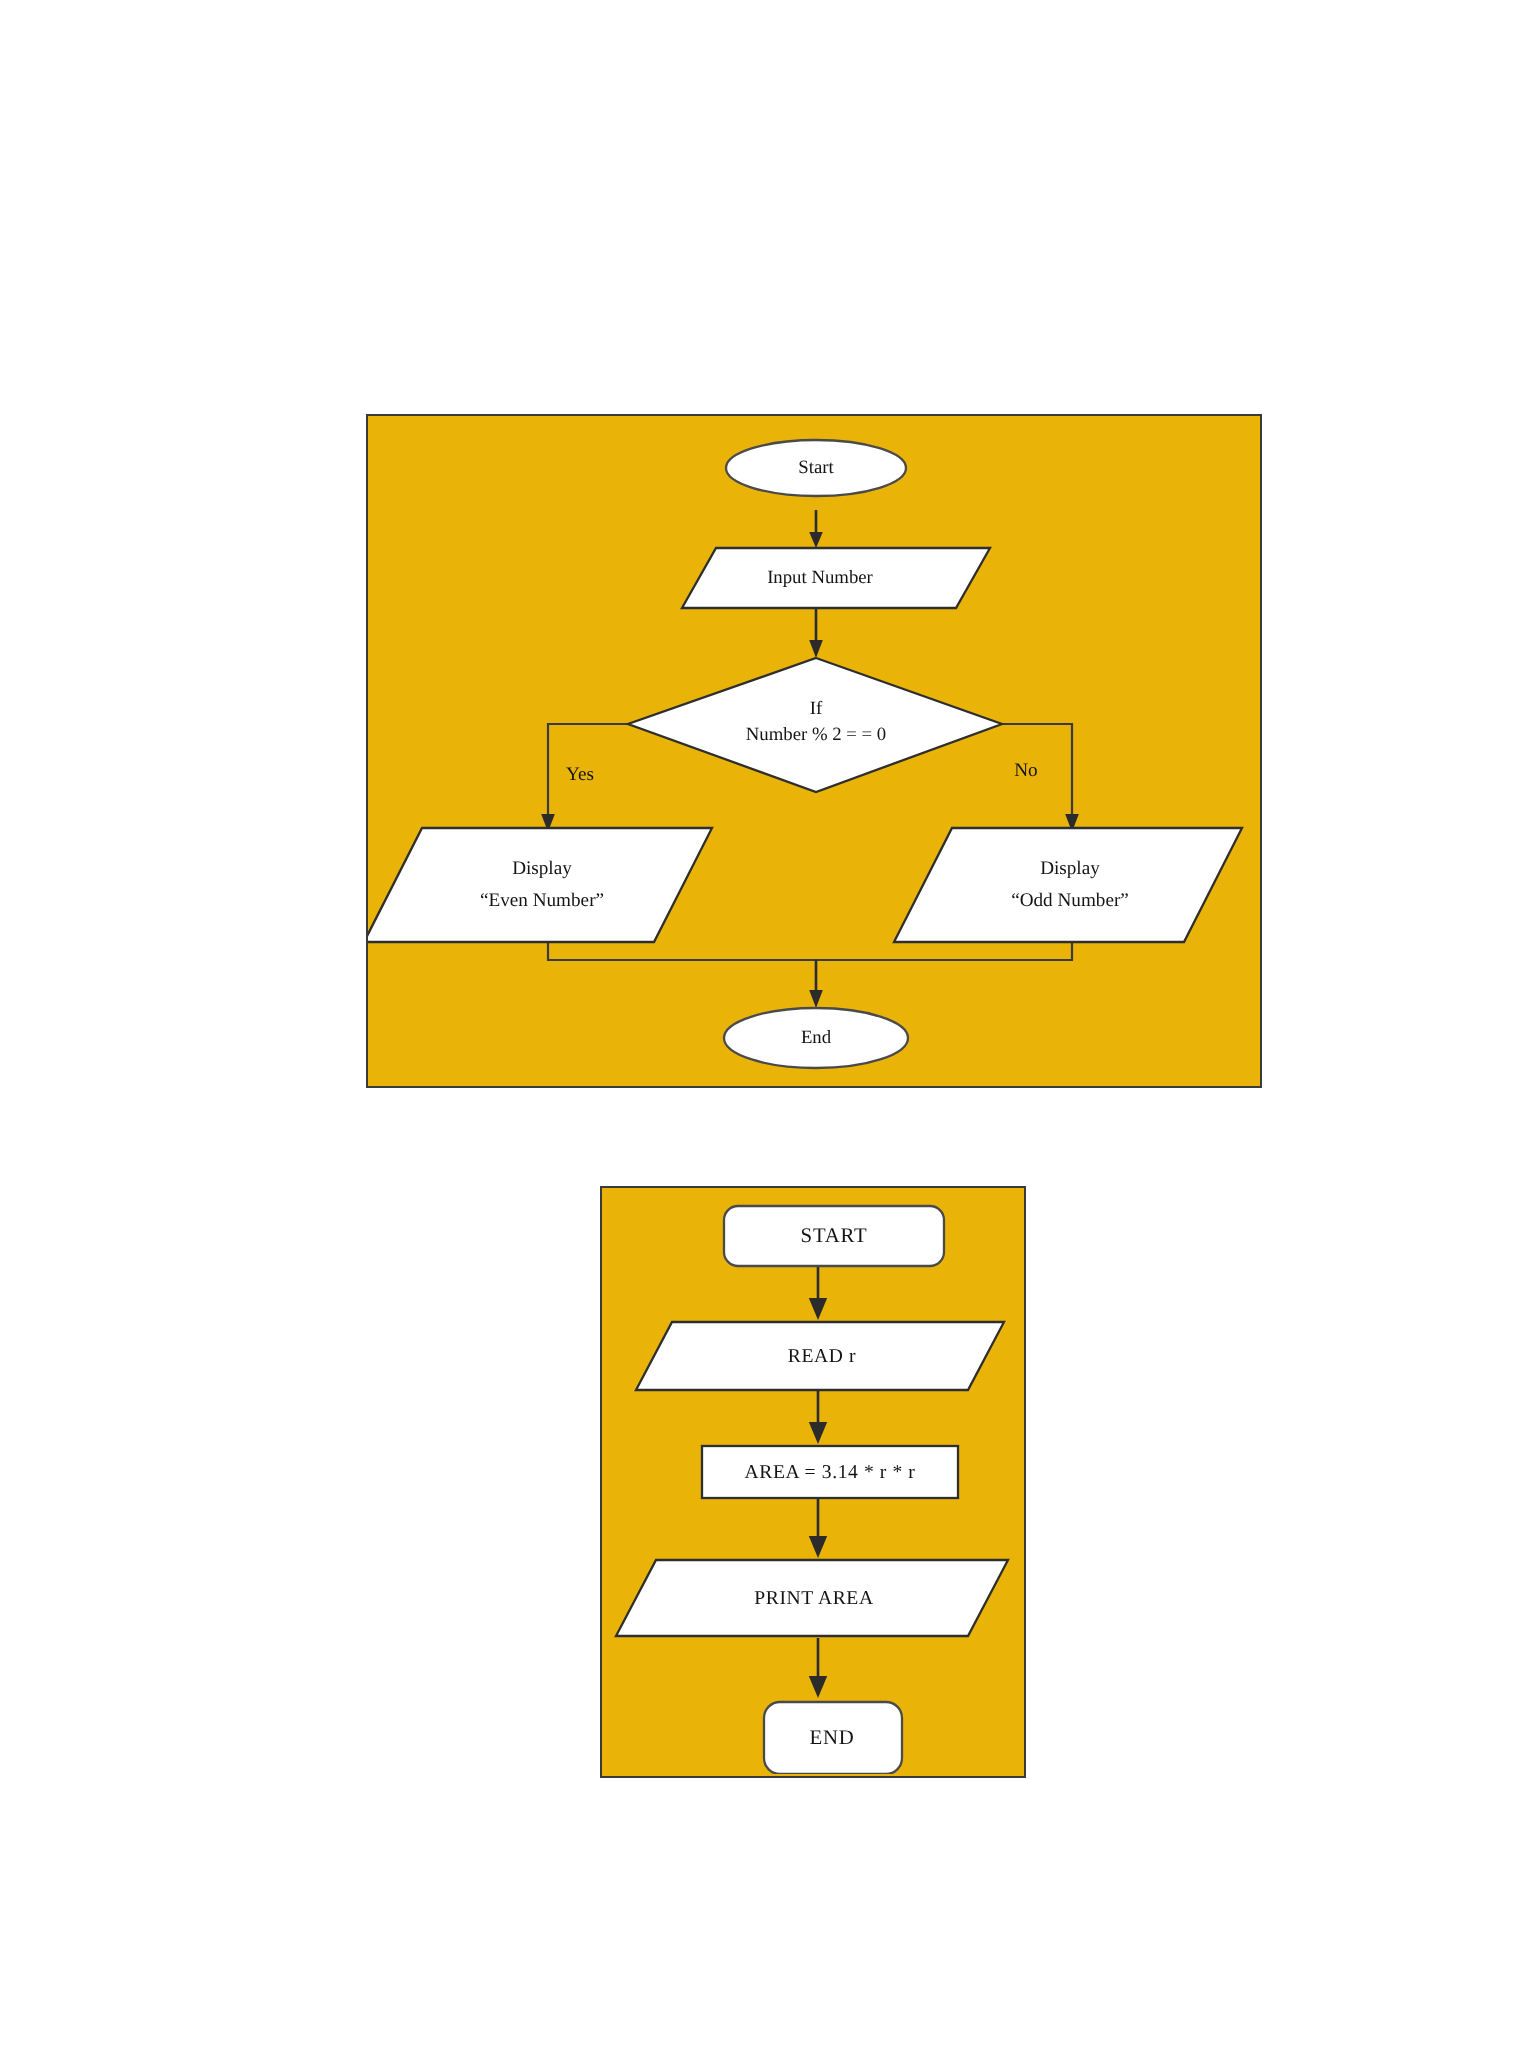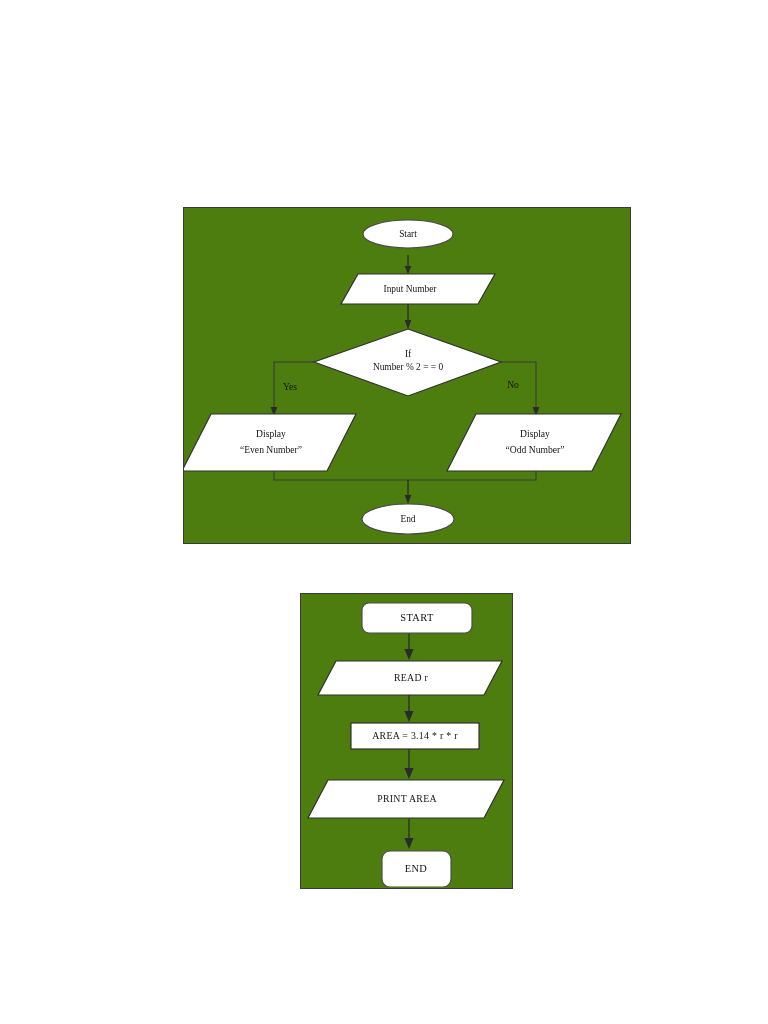--- a/index.html
+++ b/index.html
@@ -20,21 +20,21 @@
     position: absolute;
     inset: 0;
     background: #ffffff;
   }
 
   
   .figure-frame {
     position: absolute;
     box-sizing: border-box;
     border: 1.5px solid #3a3a3a;
-    background: #4d7c0f;
+    background: #eab308;
   }
   #figure-one {
     left: 183px;
     top: 207px;
     width: 448px;
     height: 337px;
   }
   #figure-two {
     left: 300px;
     top: 593px;

